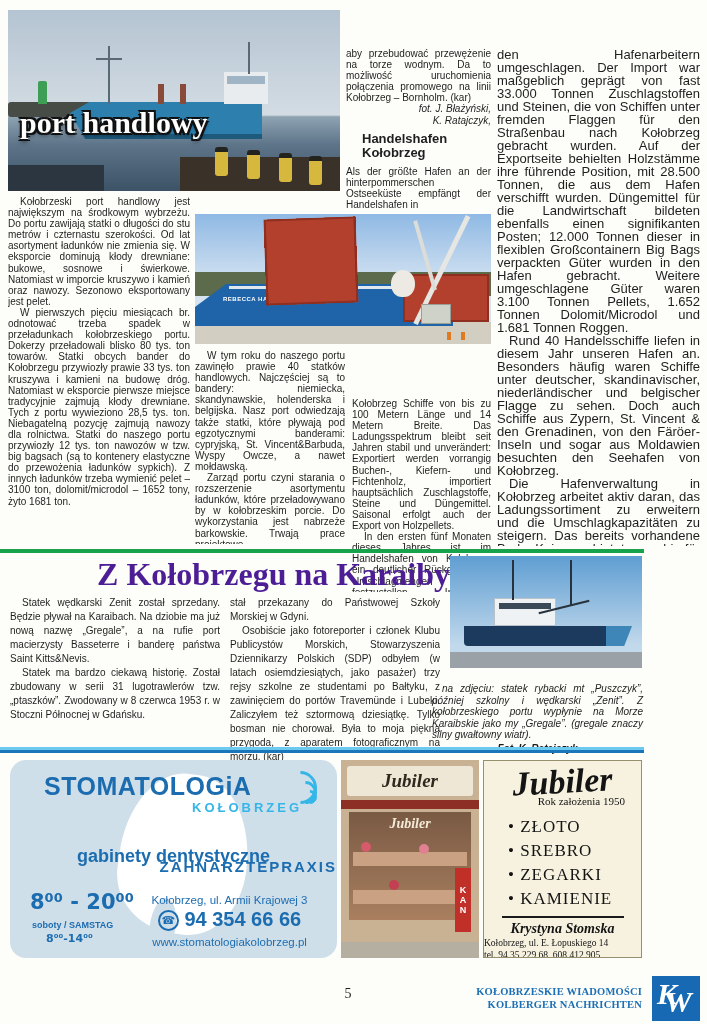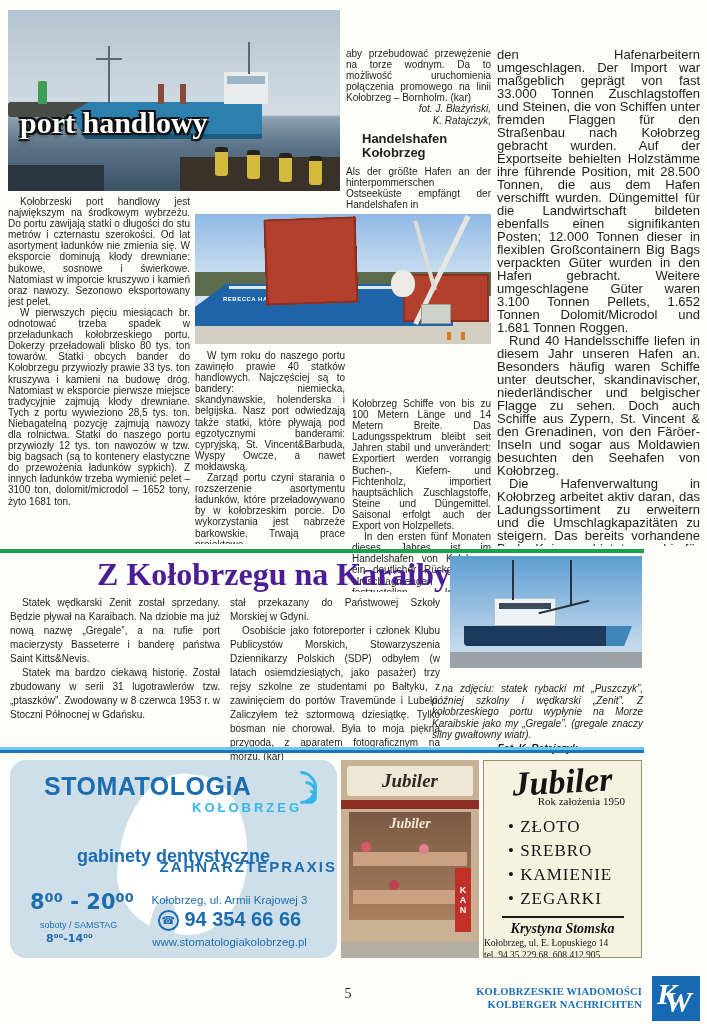--- a/index.html
+++ b/index.html
@@ -67,21 +67,21 @@
   .tooth{position:absolute;left:110px;top:14px;width:128px;height:160px;background:#fff;border-radius:50% 50% 46% 54%/60% 62% 48% 40%;transform:rotate(8deg);}
   .tooth:after{content:"";position:absolute;left:40px;bottom:-8px;width:26px;height:42px;background:#cfdfea;border-radius:50% 50% 40% 40%/70% 70% 30% 30%;}
   .sa-brand{position:absolute;left:34px;top:12px;font-weight:bold;font-size:25px;color:#1c6cb0;letter-spacing:.5px;z-index:2;}
   .sa-city{position:absolute;left:182px;top:40px;font-weight:bold;font-size:13px;color:#35b6e8;letter-spacing:3px;z-index:2;}
   .sa-swoosh{position:absolute;right:20px;top:8px;width:36px;height:36px;z-index:2;}
   .sa-swoosh i{position:absolute;right:0;bottom:0;border:3px solid #35b6e8;border-radius:50%;border-top-color:transparent;border-left-color:transparent;transform:rotate(-45deg);}
   .sa-swoosh .a1{width:8px;height:8px;} .sa-swoosh .a2{width:17px;height:17px;} .sa-swoosh .a3{width:27px;height:27px;}
   .sa-l1{position:absolute;left:0;top:70px;width:100%;text-align:center;font-weight:bold;font-size:18px;color:#1c6cb0;z-index:2;margin-top:16px;}
   .sa-l2{position:absolute;left:0;top:98px;width:100%;text-align:right;font-weight:bold;font-size:15px;letter-spacing:2px;color:#1c6cb0;z-index:2;}
   .sa-hours{position:absolute;left:20px;top:130px;font-family:"DejaVu Sans",sans-serif;font-weight:bold;font-size:21px;color:#1c6cb0;z-index:2;}
-  .sa-sat{position:absolute;left:22px;top:160px;font-weight:normal;font-size:9px;color:#1c6cb0;z-index:2;margin-left:8px;}
+  .sa-sat{position:absolute;left:22px;top:160px;font-weight:bold;font-size:9px;color:#1c6cb0;z-index:2;}
   .sa-sat2{position:absolute;left:36px;top:172px;font-family:"DejaVu Sans",sans-serif;font-weight:bold;font-size:11px;color:#1c6cb0;z-index:2;}
   .sa-addr{position:absolute;left:122px;top:134px;width:195px;text-align:center;font-size:11.5px;color:#1c6cb0;z-index:2;}
   .sa-phone{position:absolute;left:122px;top:148px;width:195px;text-align:center;font-weight:bold;font-size:20px;color:#1c6cb0;z-index:2;}
   .phone-ic{display:inline-block;width:17px;height:17px;border:2px solid #1c6cb0;border-radius:50%;font-size:11px;line-height:17px;text-align:center;vertical-align:2px;font-family:"DejaVu Sans",sans-serif;}
   .sa-web{position:absolute;left:122px;top:176px;width:195px;text-align:center;font-size:11.5px;color:#1c6cb0;z-index:2;}
   
   .ad-photo{position:absolute;left:341px;top:760px;width:138px;height:198px;overflow:hidden;background:#c9b193;}
   .sf-sign{position:absolute;left:6px;top:6px;right:6px;height:30px;background:#efe7d6;border-radius:3px;text-align:center;
            font-family:"Liberation Serif","DejaVu Serif",serif;font-style:italic;font-weight:bold;font-size:19px;color:#30281f;line-height:30px;}
   .sf-awn{position:absolute;left:0;top:40px;width:100%;height:9px;background:#8e2f26;}
@@ -258,22 +258,22 @@
     <div class="sf-kantor">KAN</div>
     <div class="sf-walk"></div>
   </div>
 
   <div class="ad-jub">
     <div class="jc-logo">Jubiler</div>
     <div class="jc-since">Rok założenia 1950</div>
     <div class="jc-items">
       <div class="jc-item"><span>•</span> <span>ZŁOTO</span></div>
       <div class="jc-item"><span>•</span> <span>SREBRO</span></div>
+      <div class="jc-item"><span>•</span> <span>ZEGARKI</span></div>
       <div class="jc-item"><span>•</span> <span>KAMIENIE</span></div>
-      <div class="jc-item"><span>•</span> <span>ZEGARKI</span></div>
     </div>
     <div class="jc-rule"></div>
     <div class="jc-owner">Krystyna Stomska</div>
     <div class="jc-addr">Kołobrzeg, ul. E. Łopuskiego 14</div>
     <div class="jc-tel">tel. 94 35 229 68, 608 412 905</div>
   </div>
 
   <div class="page-num">5</div>
   <div class="foot-name">
     <div>KOŁOBRZESKIE WIADOMOŚCI</div>

